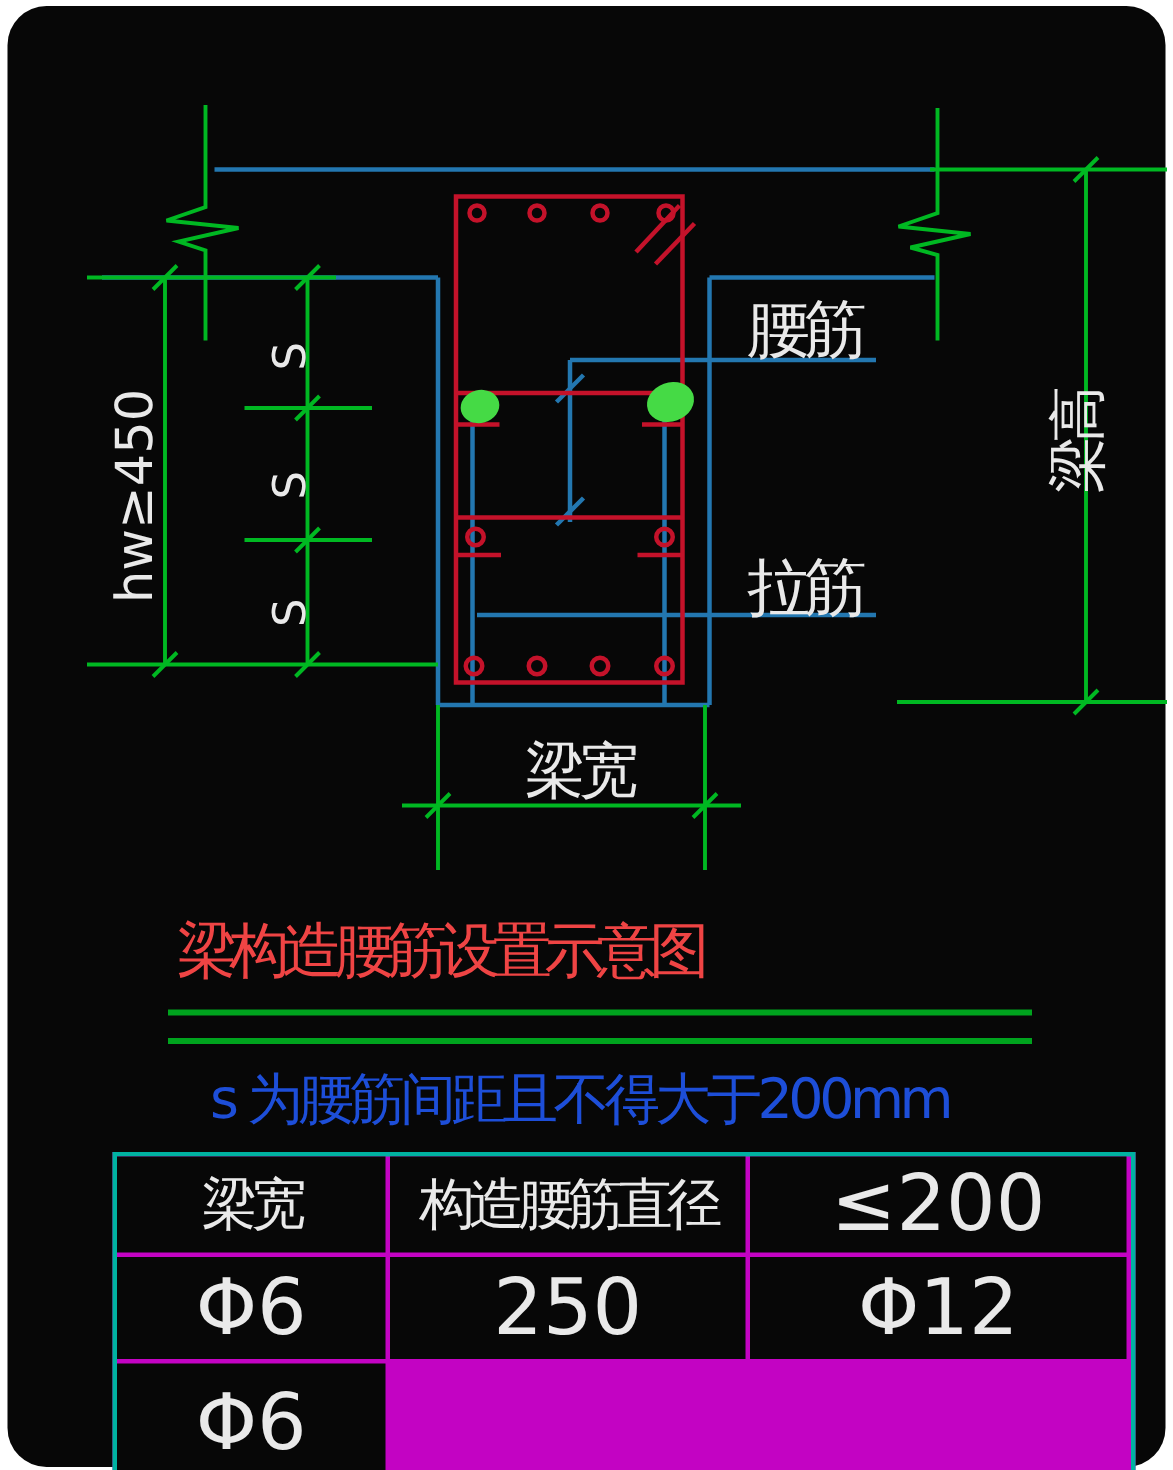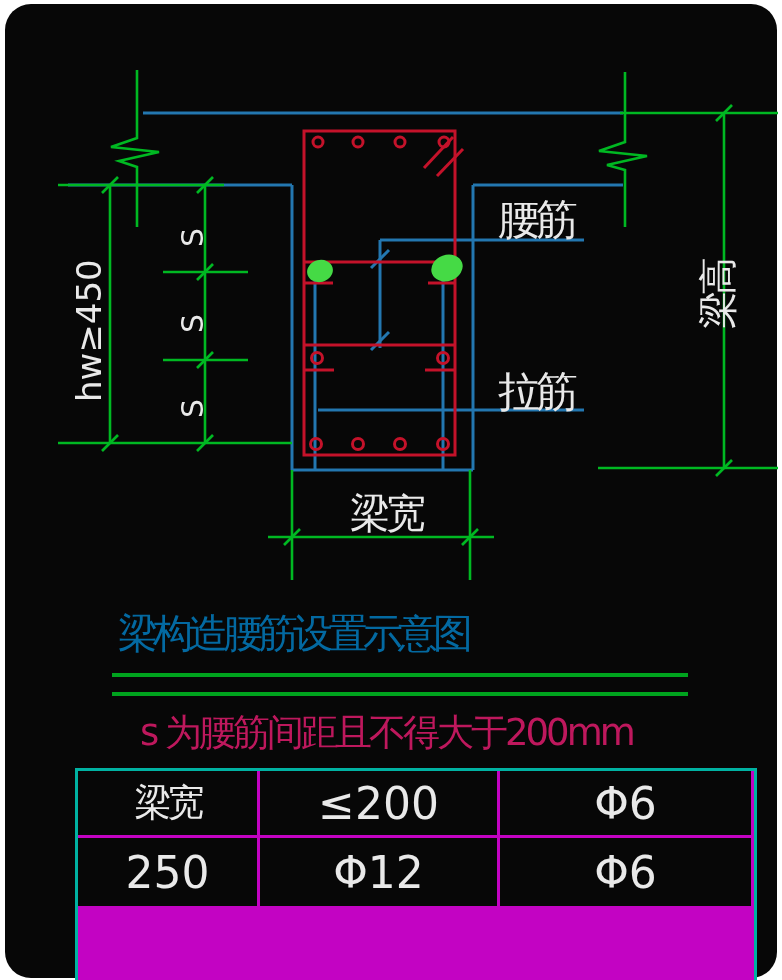--- a/index.html
+++ b/index.html
@@ -1,29 +1,29 @@
 <!DOCTYPE html>
 <html><head>
 <meta charset="utf-8">
 <style>
   html,body{margin:0;padding:0;background:#ffffff;}
   .page{position:relative;width:782px;height:980px;background:#ffffff;overflow:hidden;
         font-family:"DejaVu Sans",sans-serif;}
   .card{position:absolute;left:5px;top:4px;right:5px;bottom:2px;background:#070707;border-radius:26px;}
   .drawing{position:absolute;left:0;top:0;width:782px;height:600px;}
-  .title{position:absolute;left:118px;top:606px;color:#0369a1;font-size:40px;letter-spacing:-5px;white-space:nowrap;}
+  .title{position:absolute;left:118px;top:606px;color:#ef4444;font-size:40px;letter-spacing:-5px;white-space:nowrap;}
   .sep{position:absolute;left:112px;width:576px;height:4px;background:#00a31e;}
   .sep1{top:673px;}
   .sep2{top:692px;}
-  .note{position:absolute;left:140px;top:708px;color:#be185d;font-size:37px;letter-spacing:-3px;white-space:nowrap;}
+  .note{position:absolute;left:140px;top:708px;color:#1d4ed8;font-size:37px;letter-spacing:-3px;white-space:nowrap;}
   .spec-table{position:absolute;left:75px;top:768px;width:676px;height:212px;
               display:grid;grid-template-columns:179px 237px 251px;grid-template-rows:64px 68px 80px;
               gap:3px;background:#c303c3;border:3px solid #00b2a2;}
   .cell{background:#070707;display:flex;align-items:center;justify-content:center;
-        color:#e9e9e9;font-size:44px;}
+        color:#e9e9e9;font-size:52px;}
   .cell.hdr{font-size:37px;letter-spacing:-4px;}
 </style>
 </head>
 <body>
 
 <div class="page">
   <div class="card"></div>
 
   <svg class="drawing" viewBox="0 0 782 600" font-family="DejaVu Sans, sans-serif">
 
@@ -110,19 +110,20 @@
     </g>
   </svg>
 
   <div class="title">梁构造腰筋设置示意图</div>
   <div class="sep sep1"></div>
   <div class="sep sep2"></div>
   <div class="note">s 为腰筋间距且不得大于200mm</div>
 
   <div class="spec-table">
     <div class="cell hdr">梁宽</div>
+    <div class="cell hdr">构造腰筋直径</div>
     <div class="cell">≤200</div>
     <div class="cell">Φ6</div>
     <div class="cell">250</div>
     <div class="cell">Φ12</div>
     <div class="cell">Φ6</div>
   </div>
 </div>
 
 </body></html>

